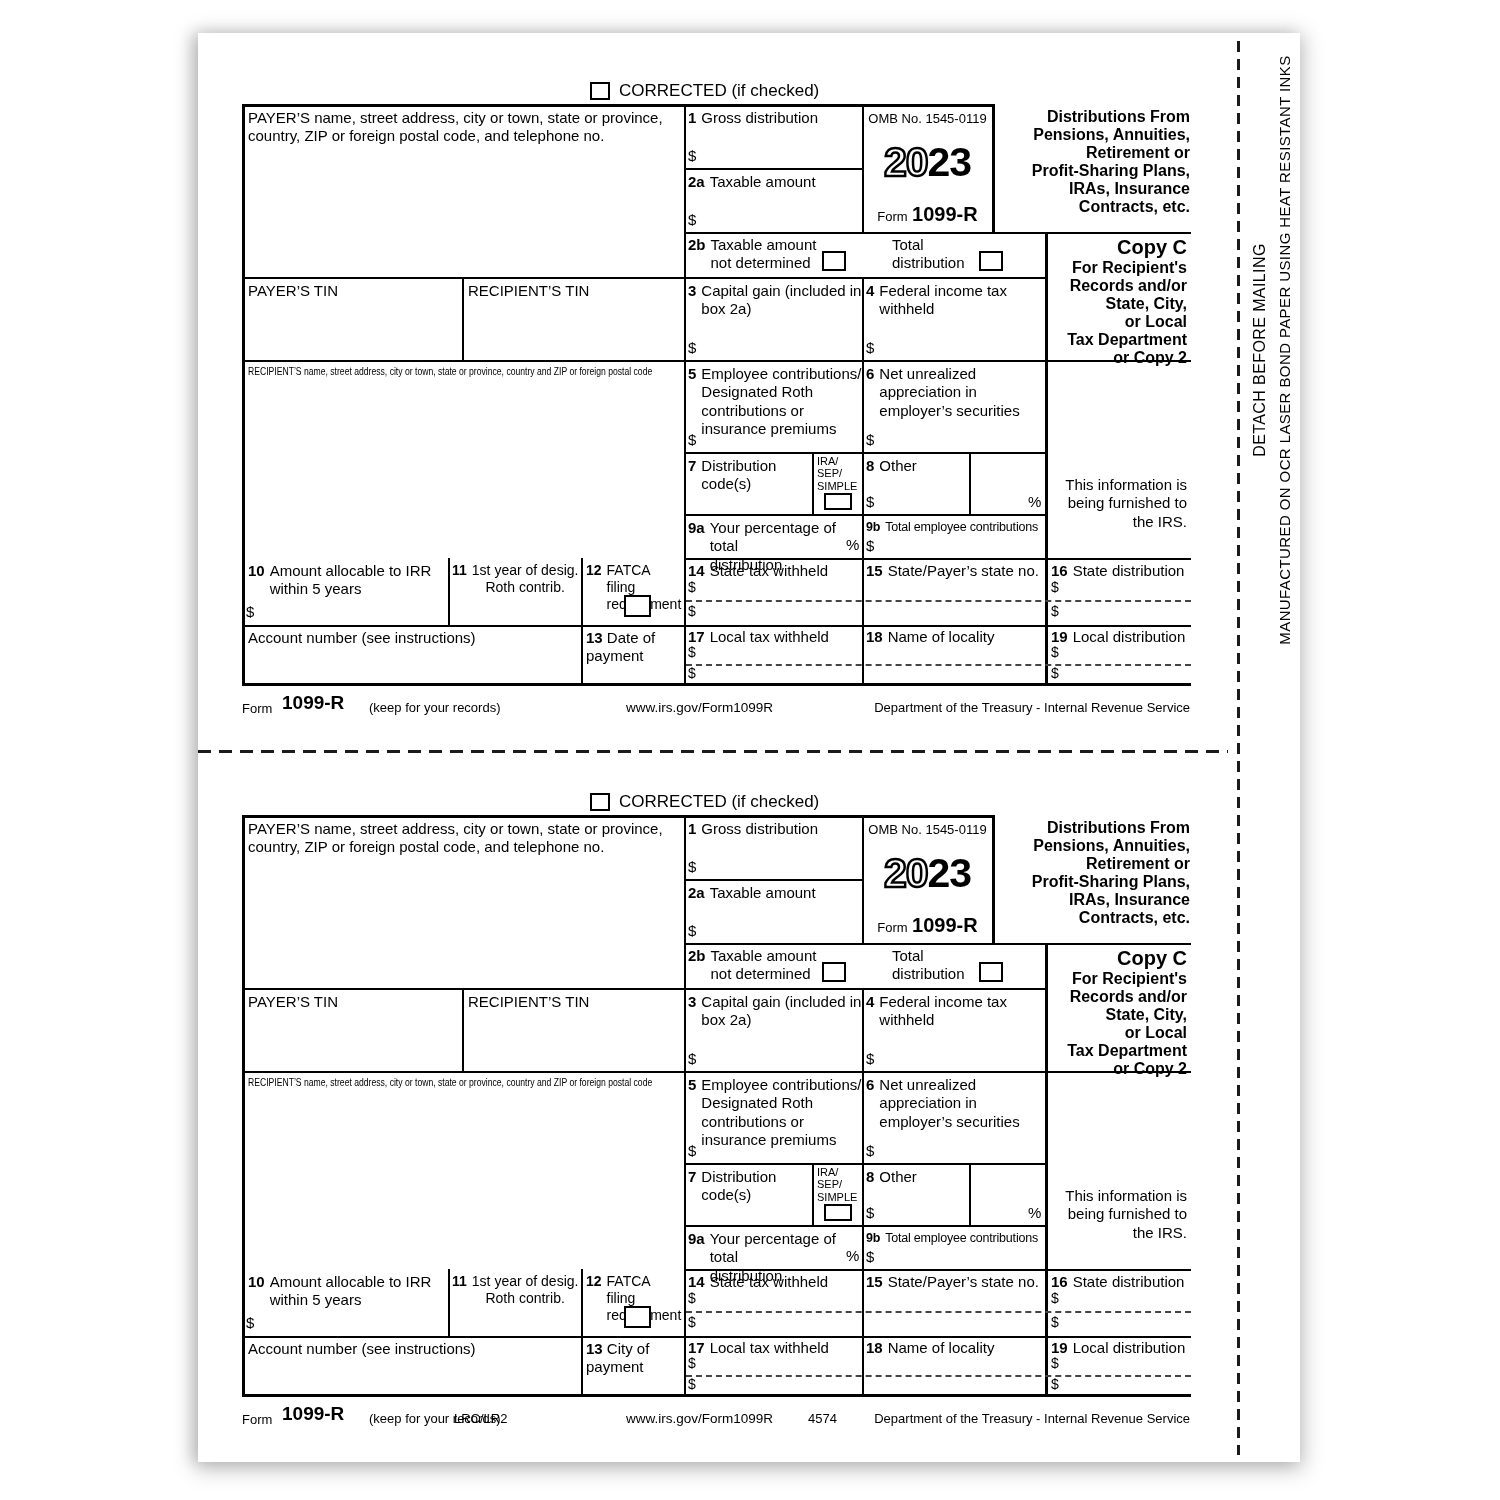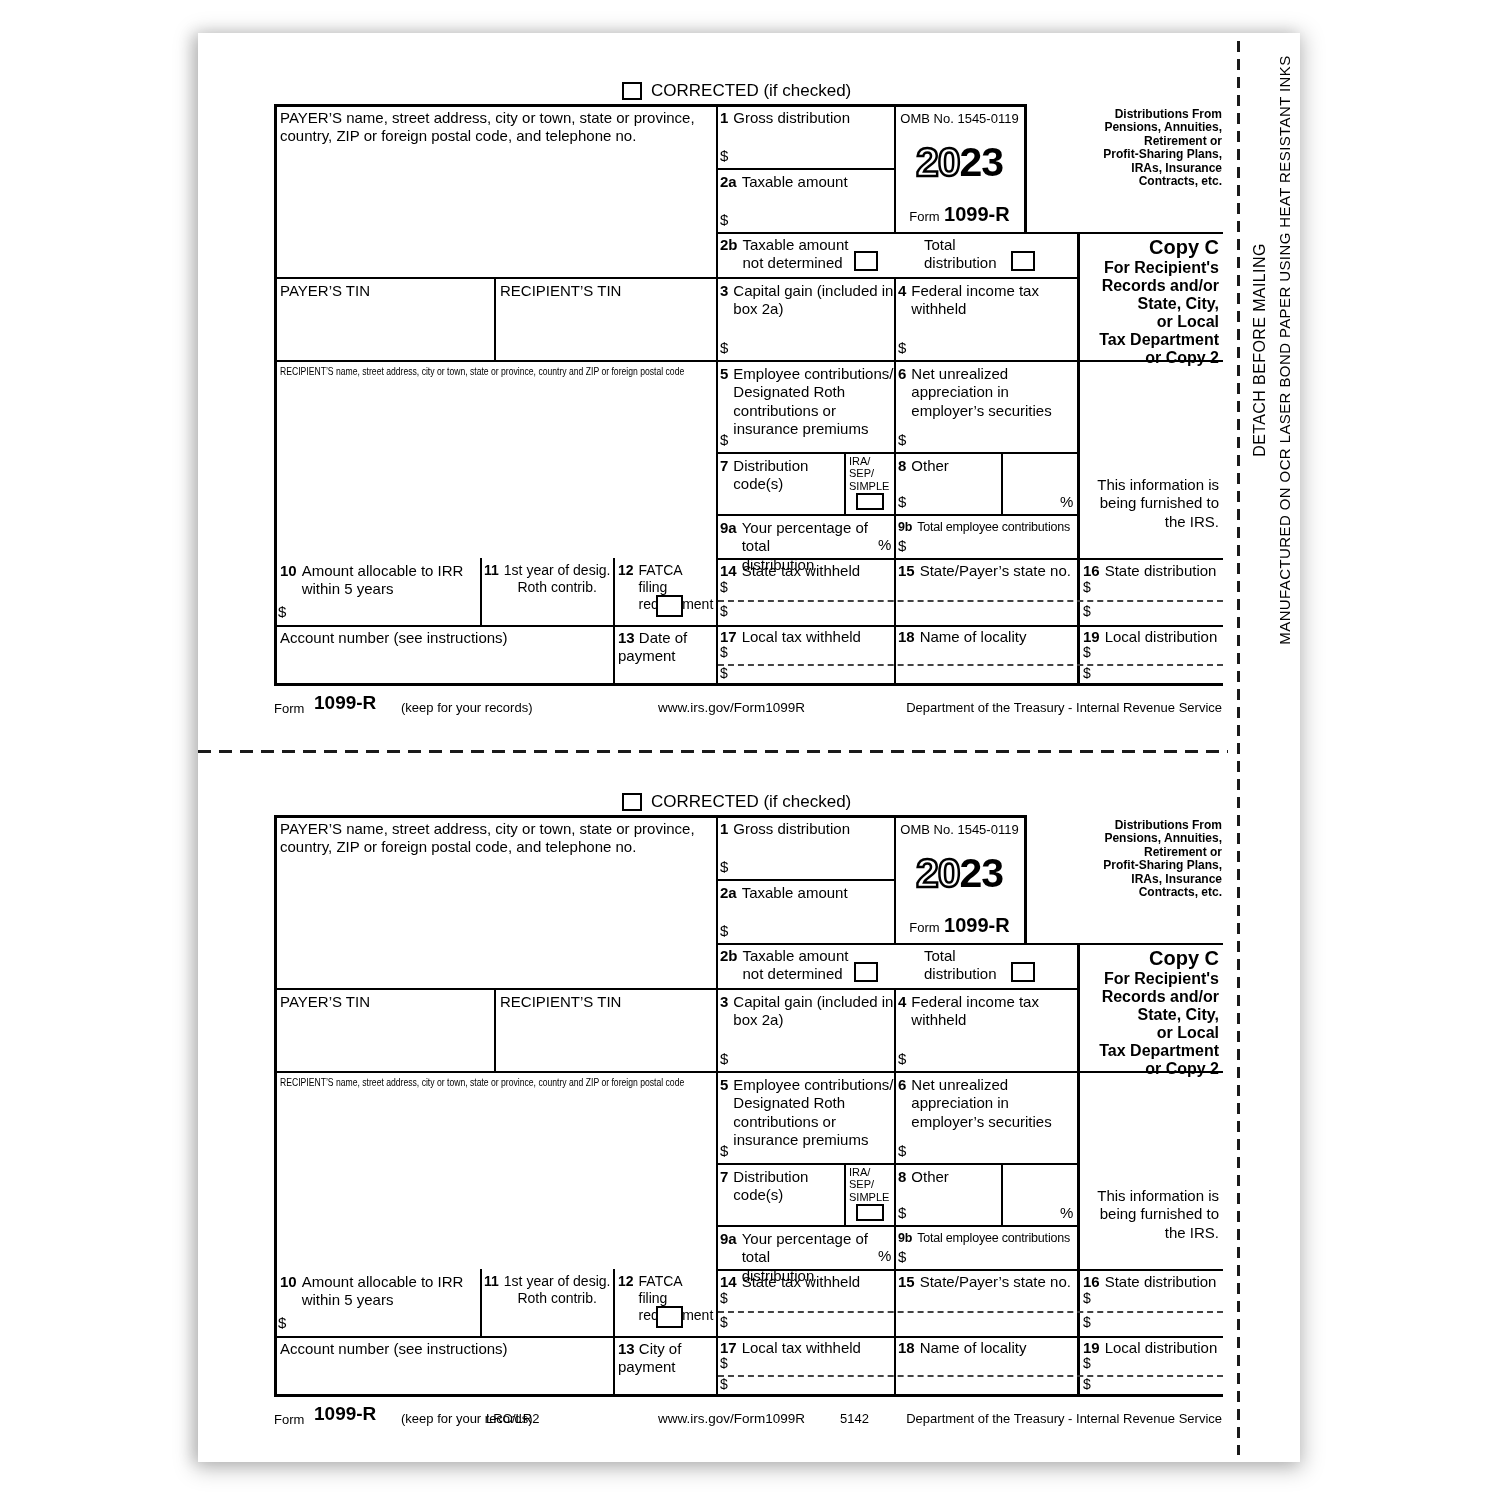--- a/index.html
+++ b/index.html
@@ -2,21 +2,21 @@
 <html><head>
 <meta charset="utf-8">
 <style>
   * { margin:0; padding:0; box-sizing:border-box; }
   html,body { width:1500px; height:1500px; background:#ffffff; }
   body { font-family:"Liberation Sans", sans-serif; color:#000; position:relative; overflow:hidden; }
 
   .sheet { position:absolute; left:198px; top:33px; width:1102px; height:1429px; background:#fff;
            box-shadow:0 4px 20px 3px rgba(0,0,0,0.25), -6px 0 14px rgba(0,0,0,0.12); }
 
-  .form-slot { position:absolute; left:76px; width:950px; height:660px; }
+  .form-slot { position:absolute; left:44px; width:950px; height:660px; }
 
   .corrected-row { position:absolute; left:348px; top:0; display:flex; gap:9px; align-items:center;
                    font-size:17px; height:22px; }
   .cbi { width:20px; height:18px; border:2px solid #000; background:#fff; flex:0 0 auto; }
 
   .fbox { position:absolute; left:0; top:24px; width:949px; height:582px; }
   .hl, .vl { position:absolute; background:#000; }
   .dash { position:absolute; height:0; border-top:2px dashed #444; }
   .cell { position:absolute; line-height:1.22; }
   .lbl { font-size:15px; display:flex; gap:5px; align-items:flex-start; }
@@ -31,21 +31,21 @@
   .omb-text { position:absolute; left:620px; top:7px; width:131px; text-align:center; font-size:13px; }
   .year { position:absolute; left:620px; top:36px; width:131px; text-align:center; font-size:41px;
           letter-spacing:-1px; line-height:1.1; white-space:nowrap; }
   .y-out { font-weight:bold; color:#777; -webkit-text-fill-color:#fff; -webkit-text-stroke:2.5px #000; }
   .y-solid { font-weight:bold; }
   .omb-form { position:absolute; left:620px; top:99px; width:131px; text-align:center; }
   .omb-form .fw { font-size:13px; }
   .omb-form .fn { font-size:20px; font-weight:bold; }
 
   .title-block { position:absolute; left:750px; top:4px; width:198px; text-align:right;
-                 font-size:12px; font-weight:bold; line-height:1.12; white-space:pre-line; }
+                 font-size:16px; font-weight:bold; line-height:1.12; white-space:pre-line; }
   .copy-block { position:absolute; left:803px; top:132px; width:142px; text-align:right; line-height:1.13; }
   .copy-name { font-size:20px; font-weight:bold; display:block; }
   .copy-sub { font-size:16px; font-weight:bold; white-space:pre-line; }
   .furnished { position:absolute; left:803px; top:372px; width:142px; text-align:right; font-size:15px;
                line-height:1.22; white-space:pre-line; }
 
   .recip-lbl { position:absolute; left:6px; top:261px; width:560px; font-size:10.5px;
                transform:scaleX(0.82); transform-origin:left top; white-space:nowrap; }
   .b9b { font-size:12.5px; letter-spacing:-0.2px; }
   .ira-lbl { position:absolute; left:575px; top:351px; font-size:11px; line-height:1.12; white-space:pre-line; }
@@ -475,21 +475,21 @@
     </div>
     <span class="dollar d14" style="left:809px;top:541px">$</span>
     <span class="dollar d14" style="left:809px;top:562px">$</span>
   </div>
 
   <span class="footer-item" style="left:0;top:621px">Form</span>
   <span class="footer-item fnum" style="left:40px;top:612px">1099-R</span>
   <span class="footer-item" style="left:127px;top:620px">(keep for your records)</span>
   <span class="footer-item" style="left:212px;top:620px">LRC/LR2</span>
   <span class="footer-item" style="left:384px;top:620px;font-size:13.5px">www.irs.gov/Form1099R</span>
-  <span class="footer-item" style="left:566px;top:620px">5142</span>
+  <span class="footer-item" style="left:566px;top:620px">4574</span>
   <span class="footer-item" style="left:600px;top:620px;width:348px;text-align:right">Department of the Treasury - Internal Revenue Service</span>
 </div>
 
   <div class="perf-h"></div>
   <div class="perf-v"></div>
 
   <div class="vwrap" style="left:1062px;top:317px">
     <span class="vtext" style="font-size:16px">DETACH BEFORE MAILING</span>
   </div>
   <div class="vwrap" style="left:1086px;top:317px">

